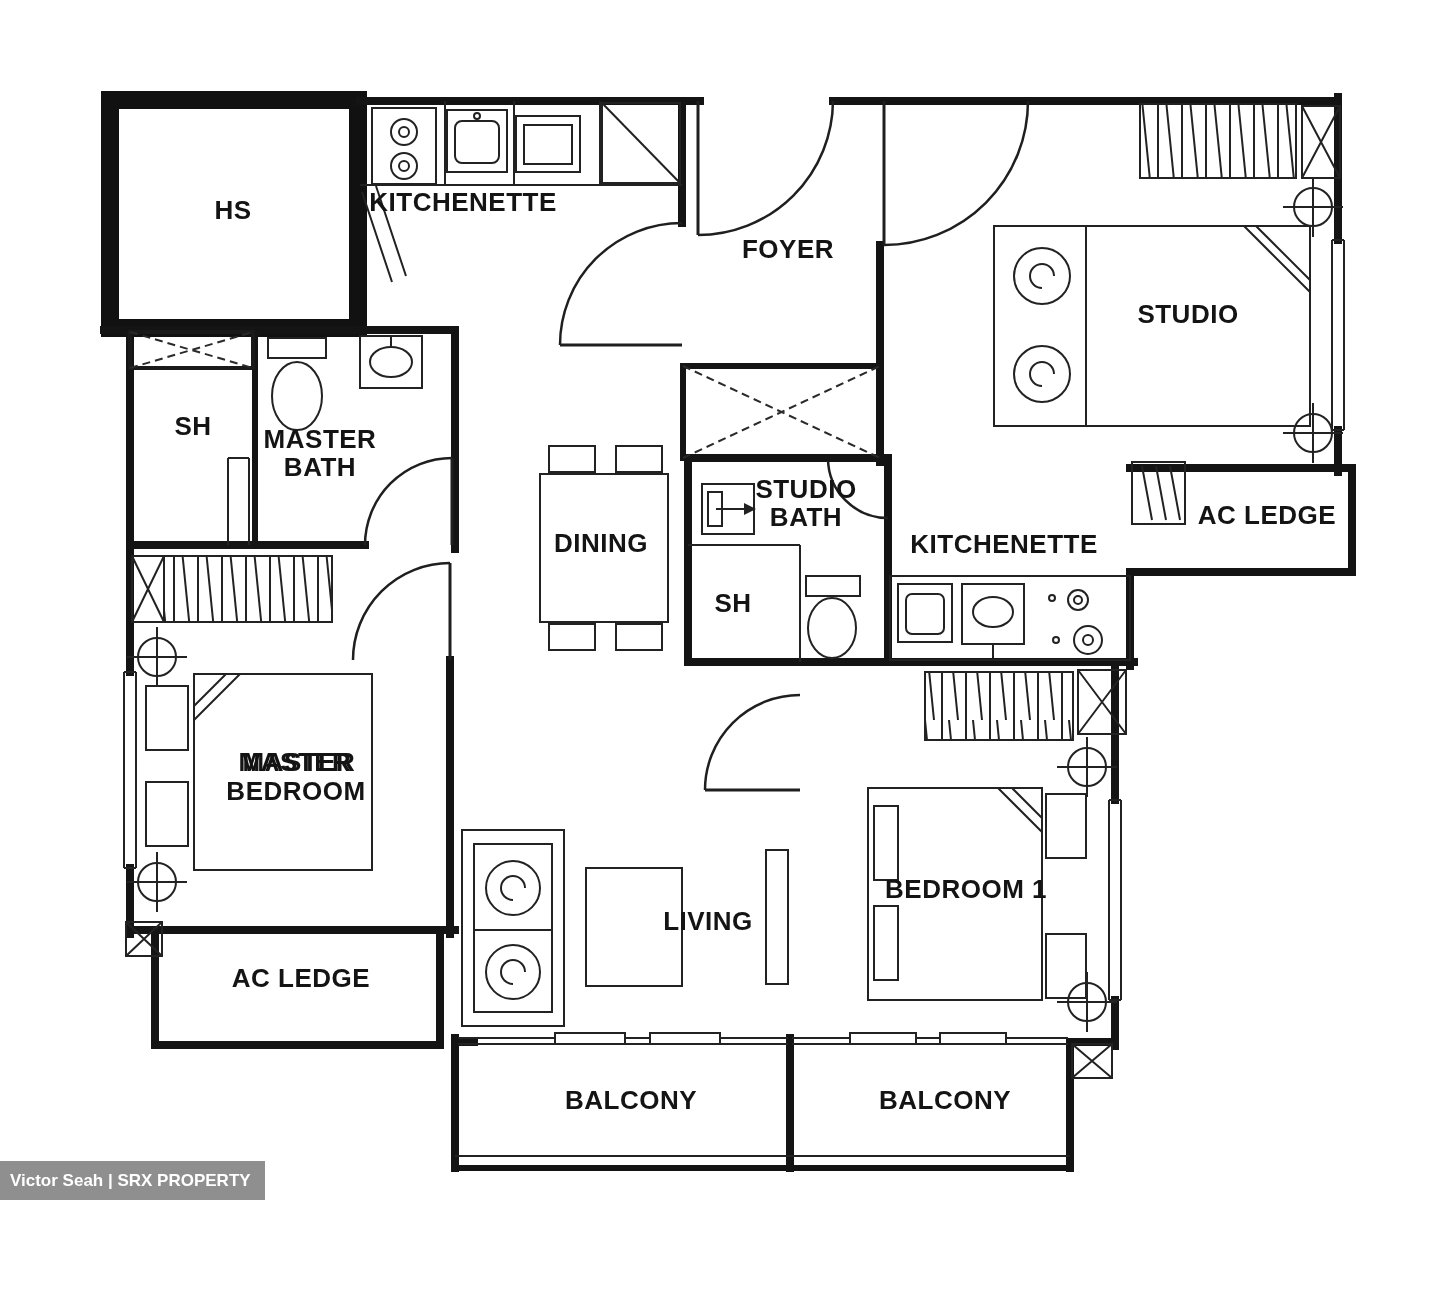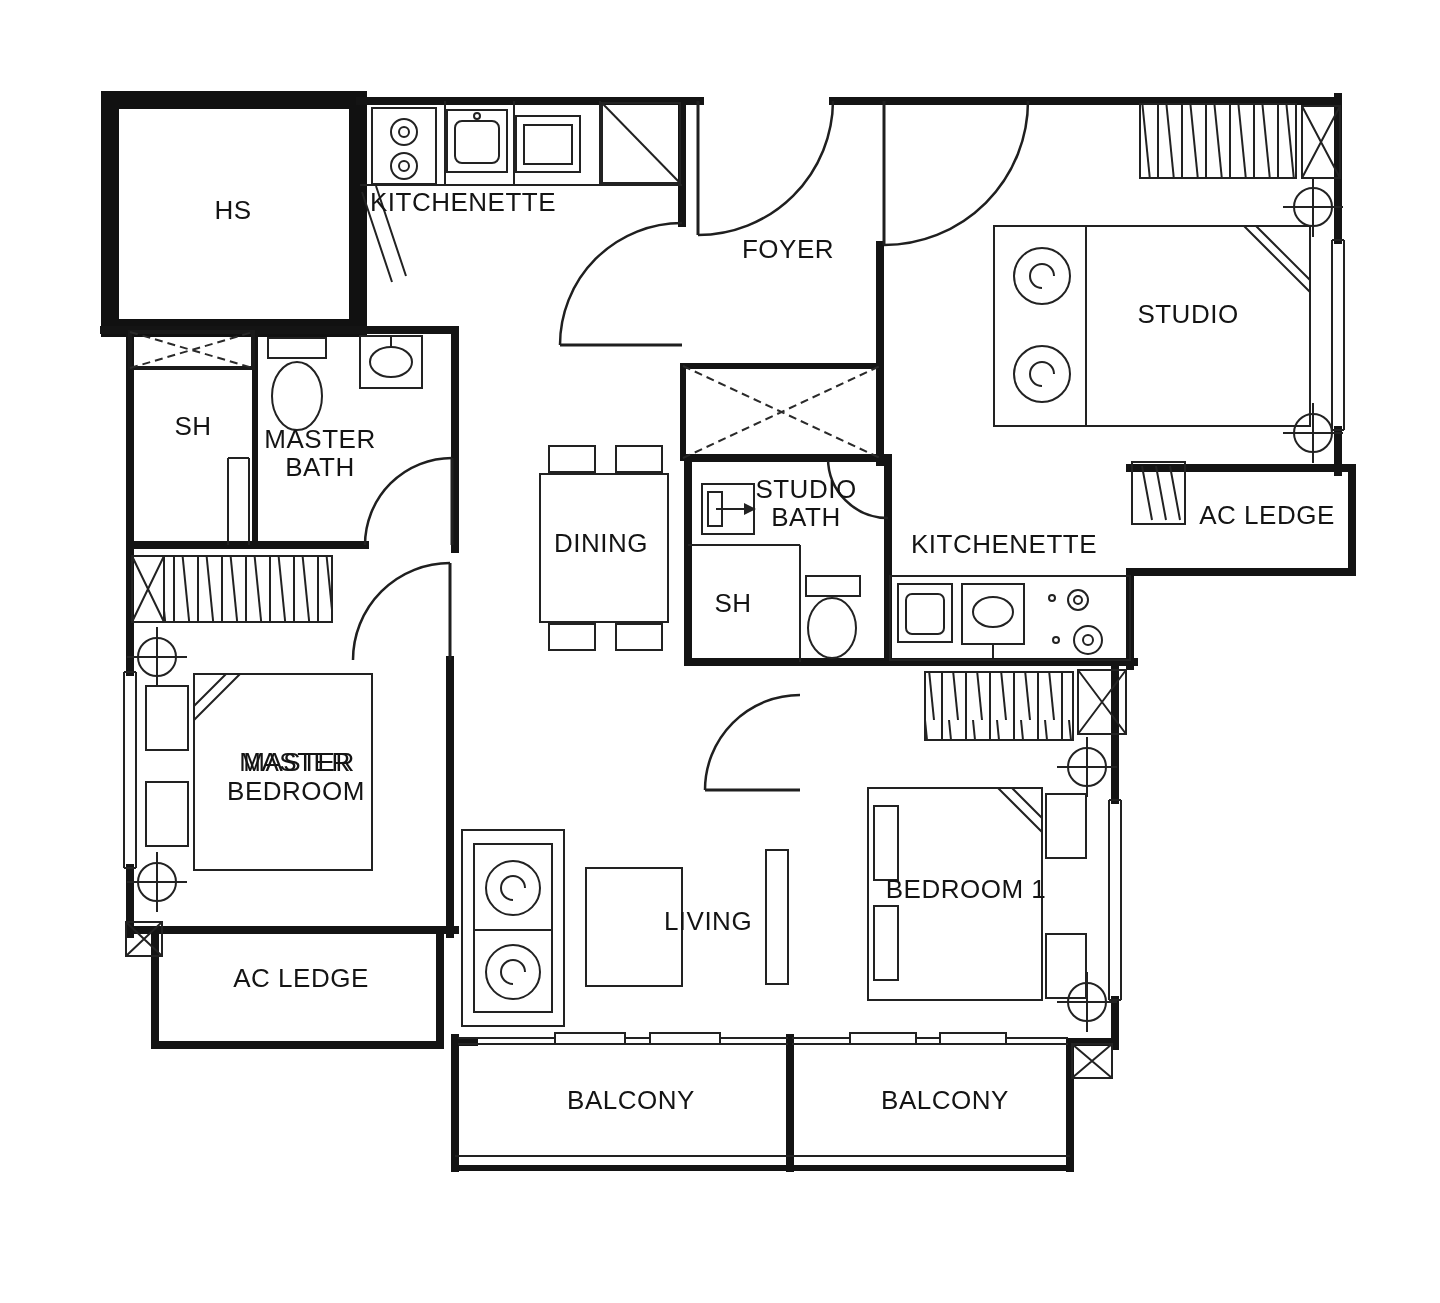--- a/index.html
+++ b/index.html
@@ -1,17 +1,17 @@
 <!DOCTYPE html>
 <html><head>
 <meta charset="utf-8">
 <style>
   html,body{margin:0;padding:0;background:#ffffff;}
   #stage{position:relative;width:1440px;height:1303px;background:#ffffff;overflow:hidden;
-         font-family:"Liberation Sans",sans-serif;}
+         font-family:"Liberation Sans",sans-serif;font-weight:bold;}
   svg{position:absolute;left:0;top:0;}
   
   .wall  {stroke:#141414;stroke-width:8;fill:none;stroke-linecap:square;}
   .w6    {stroke:#141414;stroke-width:6;fill:none;stroke-linecap:square;}
   .wallh {stroke:#111111;stroke-width:18;fill:#ffffff;}
   .med   {stroke:#1a1a1a;stroke-width:4;fill:none;}
   .thin  {stroke:#222222;stroke-width:2;fill:none;}
   .thinf {stroke:#222222;stroke-width:2;fill:#ffffff;}
   .hatchbox{stroke:#222222;stroke-width:2;fill:url(#hatch);}
   .dash  {stroke:#2a2a2a;stroke-width:2;fill:none;stroke-dasharray:8 5;}
@@ -320,13 +320,14 @@
     <text class="lbl" x="299" y="771" font-size="25">MASTER</text>
     <text class="lbl" x="296" y="800" font-size="25">BEDROOM</text>
     <text class="lbl" x="708" y="930" font-size="27">LIVING</text>
     <text class="lbl" x="966" y="898" font-size="25">BEDROOM 1</text>
     <text class="lbl" x="301" y="987" font-size="24">AC LEDGE</text>
     <text class="lbl" x="631" y="1109" font-size="25">BALCONY</text>
     <text class="lbl" x="945" y="1109" font-size="25">BALCONY</text>
   </g>
 </svg>
 
+<div id="watermark">Victor Seah | SRX PROPERTY</div>
 </div>
 
 </body></html>

